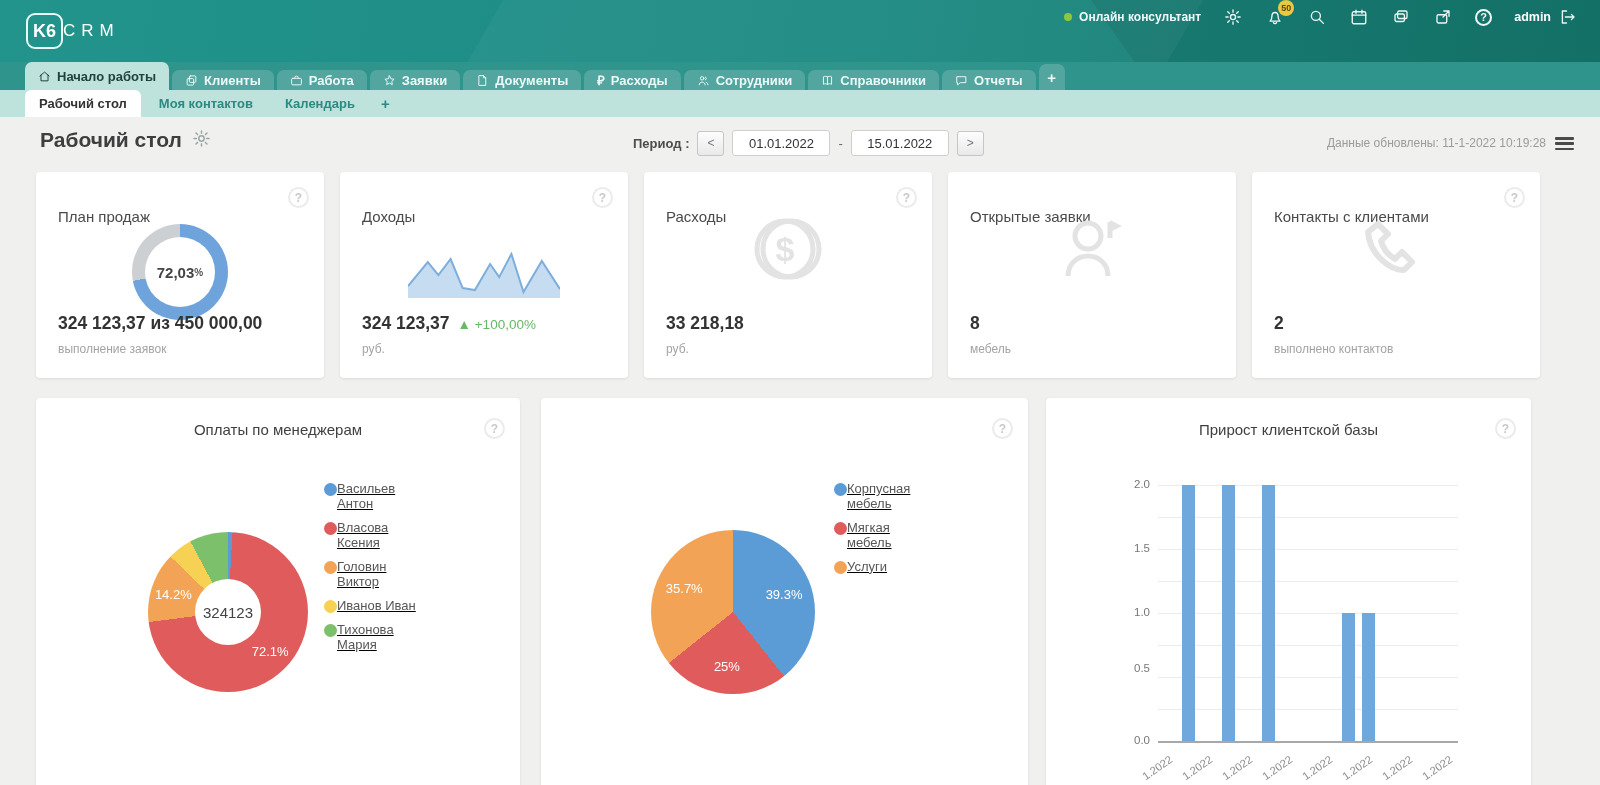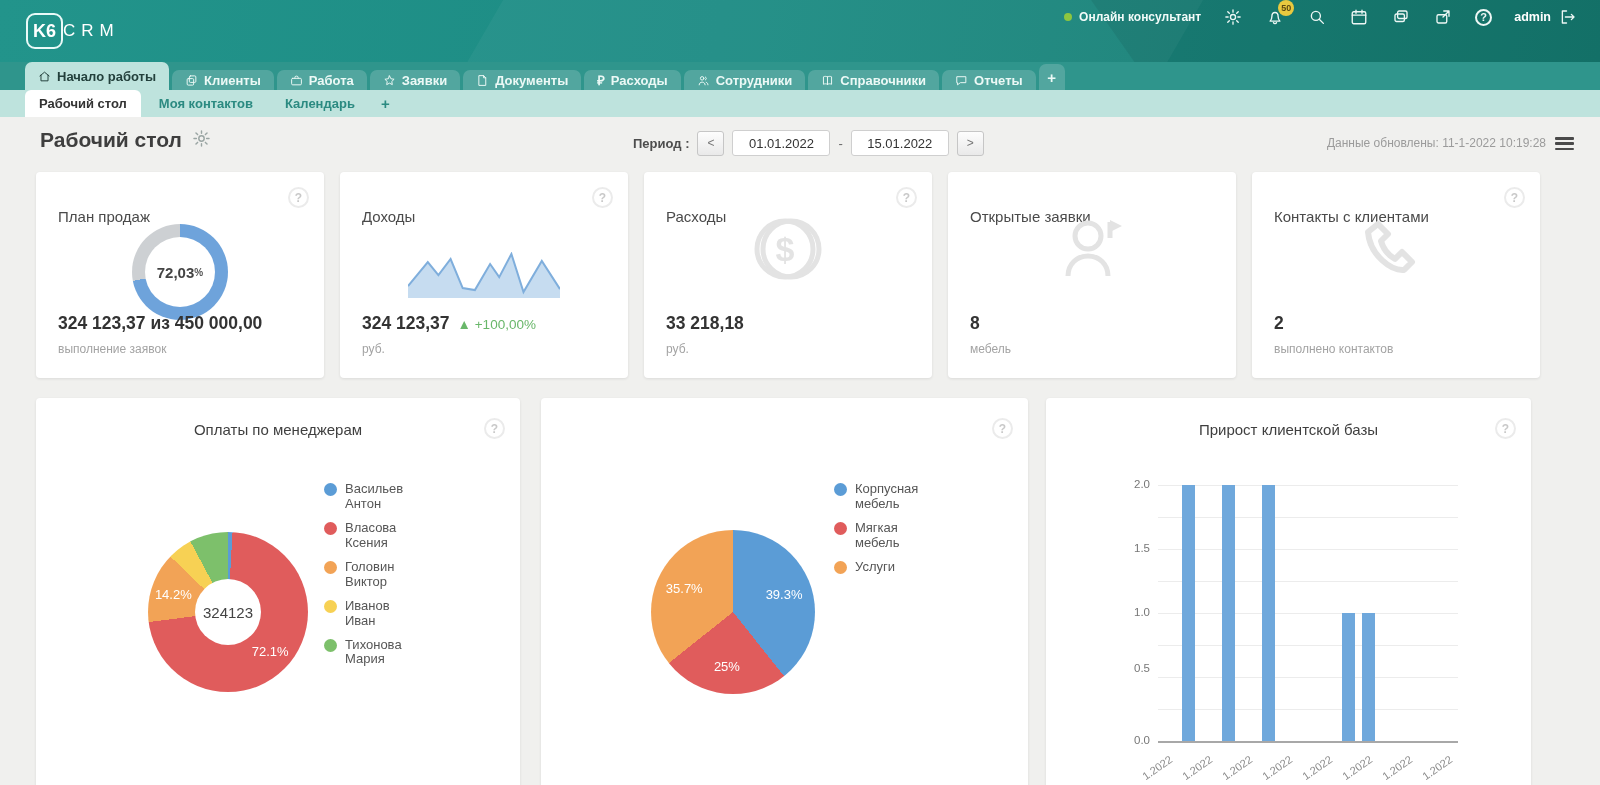--- a/index.html
+++ b/index.html
@@ -57,21 +57,21 @@
   .spark { position:absolute; left:68px; top:80px; }
   .big-icon { position:absolute; left:0; top:38px; width:100%; display:flex; justify-content:center; color:#e3e3e3; }
   
   .panel { position:absolute; top:398px; height:400px; background:#fff; border-radius:4px; box-shadow:0 1px 3px rgba(0,0,0,.09); }
   .panel-title { position:absolute; top:23px; width:100%; text-align:center; font-size:15px; color:#3f3f3f; }
   .panel-help { position:absolute; right:15px; top:20px; width:21px; height:21px; border:2px solid #ebebeb; border-radius:50%; color:#c9c9c9; font-size:12px; font-weight:bold; display:flex; align-items:center; justify-content:center; cursor:pointer; }
   .pie { position:absolute; border-radius:50%; }
   .pie-hole { position:absolute; border-radius:50%; background:#fff; display:flex; align-items:center; justify-content:center; font-size:15px; color:#444; }
   .slice-label { position:absolute; color:#fff; font-size:13px; transform:translate(-50%,-50%); white-space:nowrap; }
   .legend { position:absolute; display:flex; flex-direction:column; gap:9px; }
-  .legend-item { display:flex; gap:8px; cursor:pointer; width:96px; }
+  .legend-item { display:flex; gap:0; cursor:pointer; width:96px;text-decoration:underline; }
   .legend-dot { width:13px; height:13px; border-radius:50%; flex:0 0 13px; margin-top:1px; }
   .legend-text { font-size:13px; color:#565656; line-height:1.15; }
   
   .plot { position:absolute; }
   .gridline { position:absolute; left:0; width:100%; height:1px; background:#ececec; }
   .axisline { position:absolute; left:0; width:100%; height:2px; background:#a8a8a8; }
   .ytick { position:absolute; font-size:11.5px; color:#777; text-align:right; width:30px; }
   .bar { position:absolute; background:#6fa8dc; }
   .xlabel { position:absolute; font-size:11px; color:#8a8a8a; white-space:nowrap; transform:rotate(-35deg); transform-origin:right top; }
 </style>

